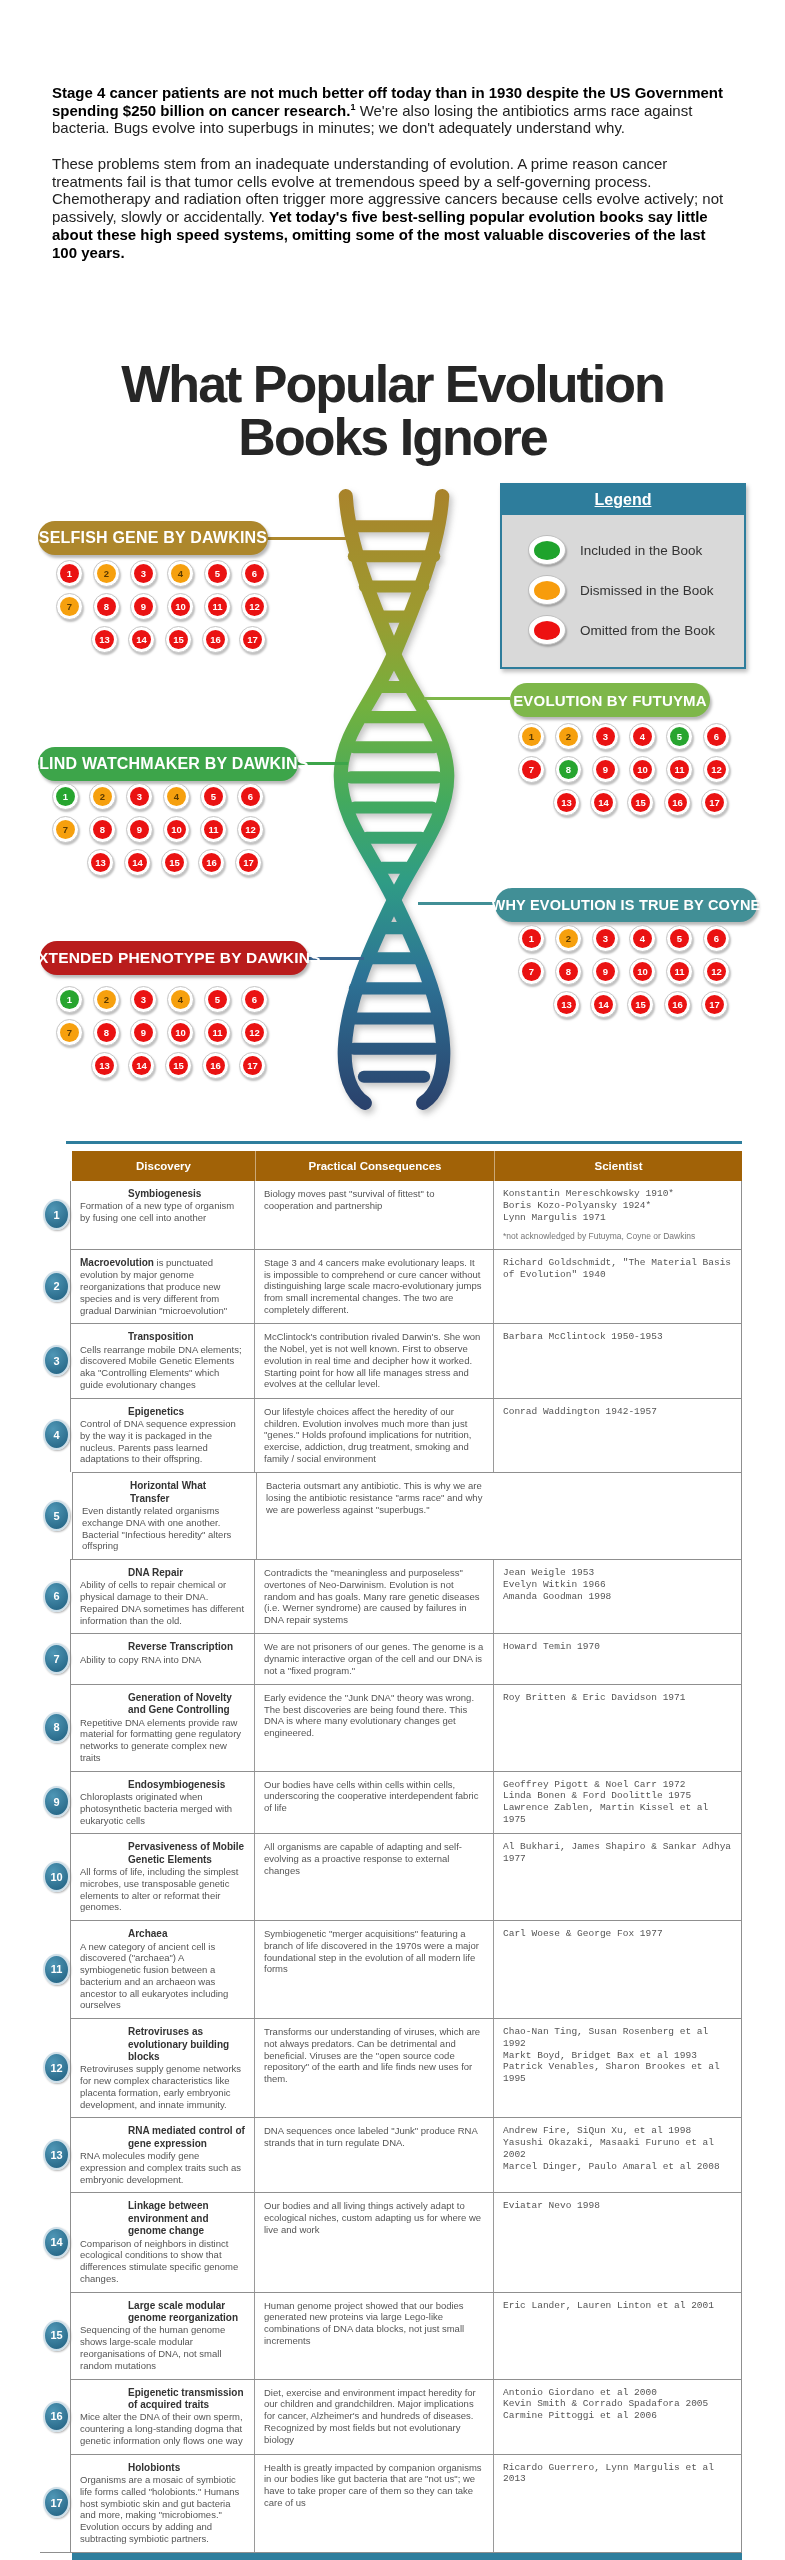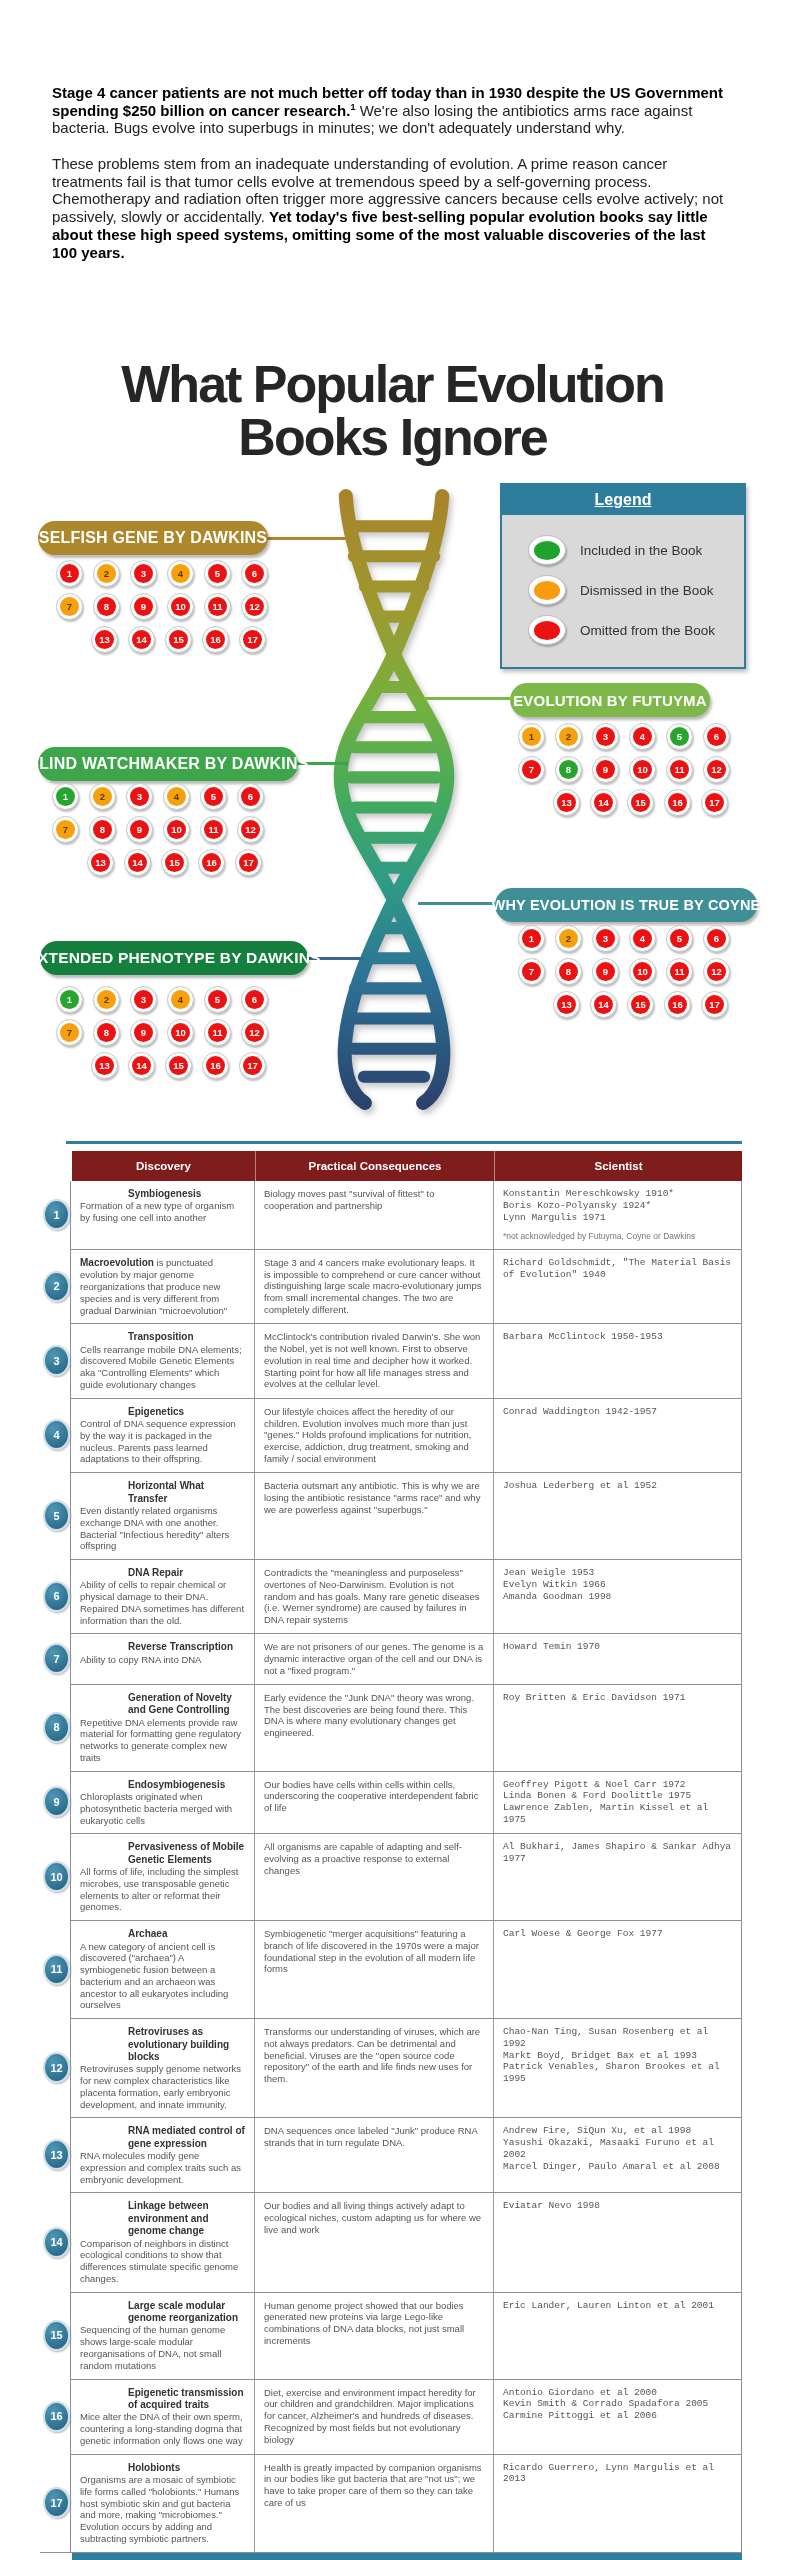--- a/index.html
+++ b/index.html
@@ -50,21 +50,21 @@
   .g-row{display:flex;margin-bottom:6px;}
   .g-row.offset{margin-left:35px;}
   .circ{width:25px;height:25px;border-radius:50%;background:#fff;border:1px solid #c6c6c6;
       box-shadow:1px 2px 2px rgba(0,0,0,.25);display:flex;align-items:center;justify-content:center;
       margin-right:10px;}
   .circ .in{width:19px;height:19px;border-radius:50%;display:flex;align-items:center;
       justify-content:center;font-size:9.5px;font-weight:bold;}
   
   #table-zone{position:absolute;left:40px;top:1141px;width:702px;}
   #t-rule{margin-left:26px;height:3px;background:#2e7e9d;width:676px;}
-  #t-header{display:flex;margin-left:32px;margin-top:7px;background:#7f1d1d;color:#fff;
+  #t-header{display:flex;margin-left:32px;margin-top:7px;background:#a16207;color:#fff;
       font-weight:bold;font-size:11.5px;align-items:flex-end;}
   #t-header .hc{display:flex;align-items:center;justify-content:center;height:30px;
       border-right:1px solid rgba(255,255,255,.45);box-sizing:border-box;}
   #t-header .hc:last-child{border-right:none;}
   .w-disc{width:184px;} .w-cons{width:239px;} .w-sci{width:247px;}
   .t-row{display:flex;}
   .gutter{width:32px;display:flex;align-items:center;justify-content:flex-start;}
   .num-bubble{width:23px;height:27px;border-radius:50%;margin-left:3px;
       background:radial-gradient(circle at 35% 30%, #4f97b6, #1f5e7e);
       border:2px solid #cfdfe8;color:#fff;font-size:11px;font-weight:bold;
@@ -399,21 +399,21 @@
           <div class="in" style="background: rgb(234, 18, 18); color: rgb(255, 255, 255);">15</div>
         </div>
         <div class="circ">
           <div class="in" style="background: rgb(234, 18, 18); color: rgb(255, 255, 255);">16</div>
         </div>
         <div class="circ">
           <div class="in" style="background: rgb(234, 18, 18); color: rgb(255, 255, 255);">17</div>
         </div>
       </div>
     </div>
-  <div class="pill" id="pill-4" style="background: #15803d;">EXTENDED PHENOTYPE BY DAWKINS</div>
+  <div class="pill" id="pill-4" style="background: #b91c1c;">EXTENDED PHENOTYPE BY DAWKINS</div>
   <div class="grid" id="grid-4">
       <div class="g-row">
         <div class="circ">
           <div class="in" style="background: rgb(39, 165, 47); color: rgb(255, 255, 255);">1</div>
         </div>
         <div class="circ">
           <div class="in" style="background: rgb(246, 160, 14); color: rgb(90, 58, 0);">2</div>
         </div>
         <div class="circ">
           <div class="in" style="background: rgb(234, 18, 18); color: rgb(255, 255, 255);">3</div>
@@ -526,23 +526,20 @@
             </div>
           </div>
         </div>
         <div class="t-row">
           <div class="gutter">
             <div class="num-bubble">5</div>
           </div>
           <div class="t-cells">
             <div class="cell w-disc"><span class="d-title block">Horizontal What Transfer</span><span>Even distantly related organisms exchange DNA with one another. Bacterial "Infectious heredity" alters offspring</span></div>
             <div class="cell w-cons">Bacteria outsmart any antibiotic. This is why we are losing the antibiotic resistance "arms race" and why we are powerless against "superbugs."</div>
-            <div class="cell w-sci">
-              <div class="sci-line">Joshua Lederberg et al 1952</div>
-            </div>
           </div>
         </div>
         <div class="t-row">
           <div class="gutter">
             <div class="num-bubble">6</div>
           </div>
           <div class="t-cells">
             <div class="cell w-disc"><span class="d-title block">DNA Repair</span><span>Ability of cells to repair chemical or physical damage to their DNA. Repaired DNA sometimes has different information than the old.</span></div>
             <div class="cell w-cons">Contradicts the "meaningless and purposeless" overtones of Neo-Darwinism. Evolution is not random and has goals. Many rare genetic diseases (i.e. Werner syndrome) are caused by failures in DNA repair systems</div>
             <div class="cell w-sci">

